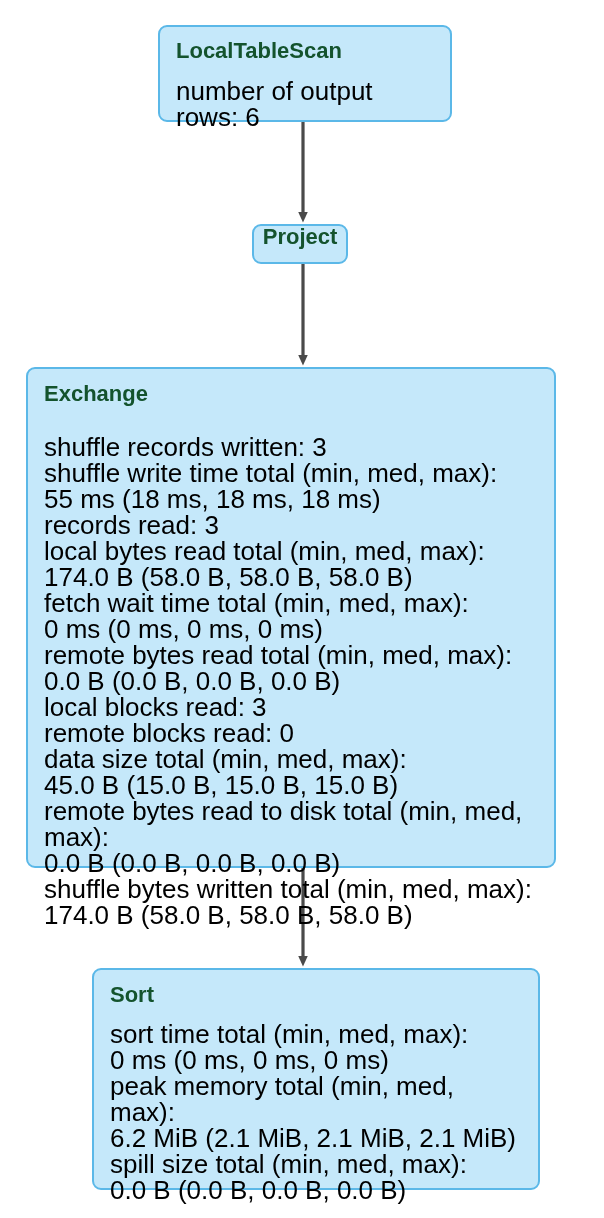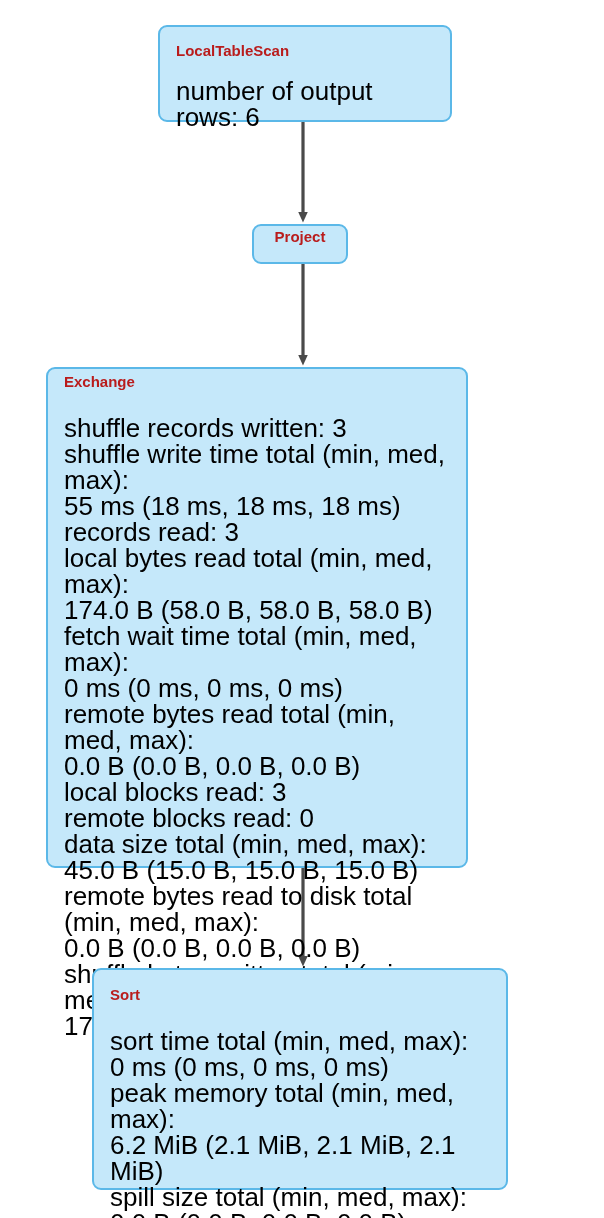--- a/index.html
+++ b/index.html
@@ -39,23 +39,23 @@
   .plan-node {
     position: absolute;
     box-sizing: border-box;
     background: #c5e8fa;
     border: 2px solid #5bb8e8;
     border-radius: 9px;
     z-index: 2;
   }
 
   .node-title {
-    font-size: 15px;
+    font-size: 22px;
     font-weight: bold;
-    color: #b91c1c;
+    color: #14532d;
     line-height: 22px;
     white-space: nowrap;
   }
 
   .node-metrics {
     font-size: 26px;
     font-weight: normal;
     color: #000000;
     line-height: 26px;
     white-space: pre-line;
@@ -78,39 +78,39 @@
     top: 224px;
     width: 96px;
     height: 40px;
     padding: 0;
     display: flex;
     align-items: flex-start;
     justify-content: center;
   }
 
   #node-exchange {
-    left: 46px;
+    left: 26px;
     top: 367px;
-    width: 422px;
+    width: 530px;
     height: 501px;
-    padding: 2px 16px 0 16px;
+    padding: 14px 16px 0 16px;
   }
   #node-exchange .node-metrics {
-    margin-top: 22px;
+    margin-top: 29px;
   }
 
   #node-sort {
     left: 92px;
     top: 968px;
-    width: 416px;
+    width: 448px;
     height: 222px;
     padding: 14px 16px 0 16px;
   }
   #node-sort .node-metrics {
-    margin-top: 22px;
+    margin-top: 15px;
   }
 </style>
 </head>
 <body>
 
 <div id="dag-canvas">
 
   <svg id="edges-layer" viewBox="0 0 604 1218" width="604" height="1218" aria-hidden="true">
     <defs>
       <marker id="arrowhead" markerWidth="11" markerHeight="10" refX="1.5" refY="5" orient="auto" markerUnits="userSpaceOnUse">

